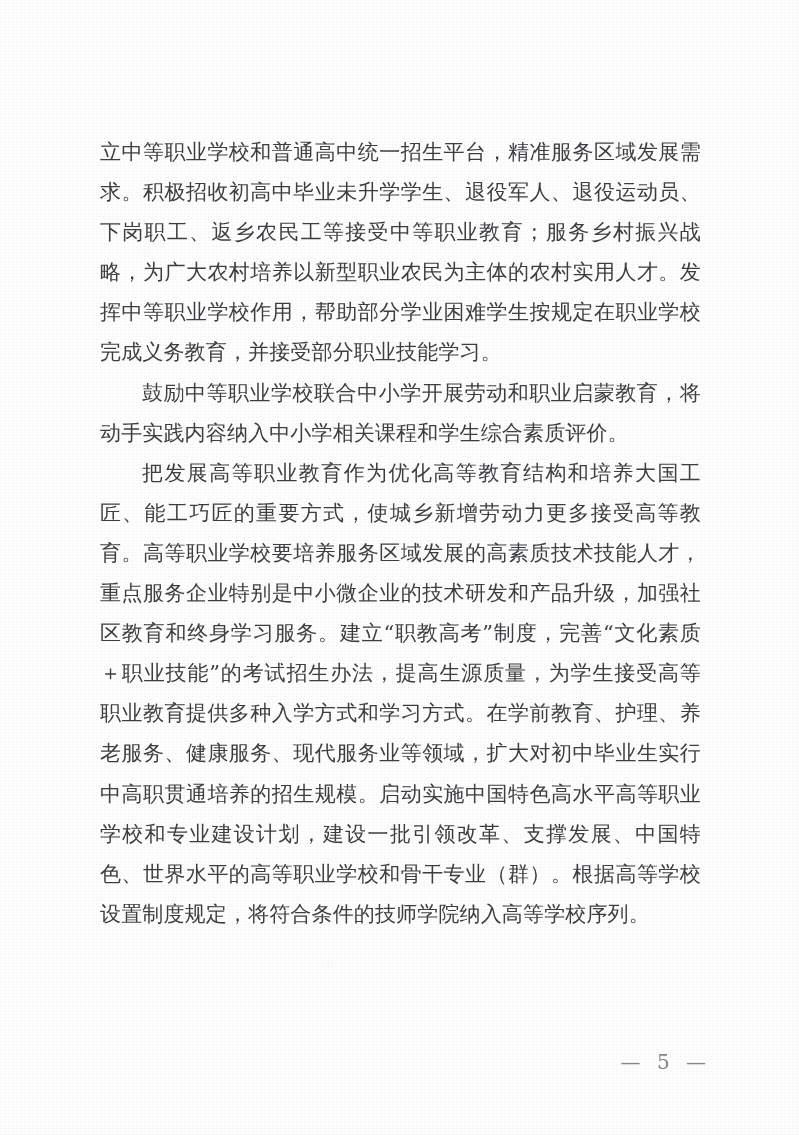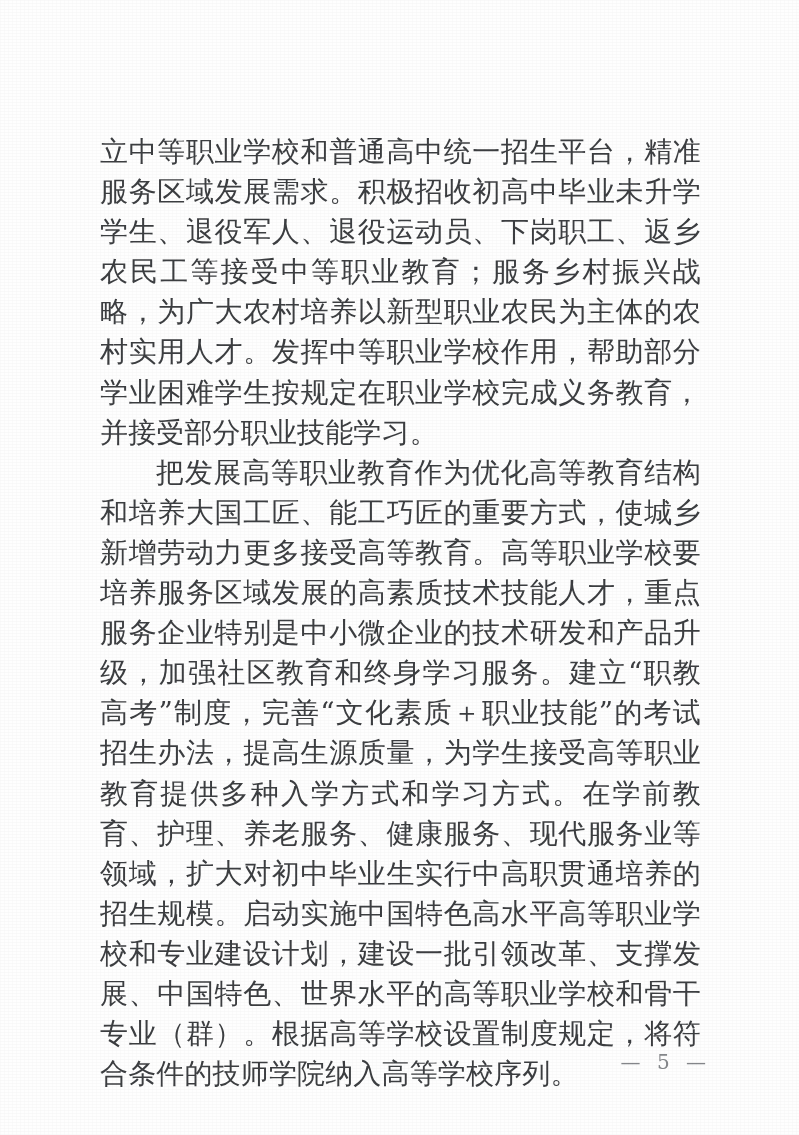--- a/index.html
+++ b/index.html
@@ -31,21 +31,21 @@
     position: absolute;
     left: 100px;
     top: 132px;
     width: 601px;
   }
 
   .para {
     margin: 0;
     padding: 0;
     font-family: "DejaVu Serif", "Liberation Serif", serif;
-    font-size: 28px;
+    font-size: 21px;
     line-height: 40.1px;
     color: #2e3033;
     text-align: justify;
     text-align-last: left;
     text-justify: inter-character;
     letter-spacing: 0.15px;
     word-break: break-all;
     -webkit-font-smoothing: antialiased;
     opacity: 0.93;
   }
@@ -89,20 +89,21 @@
 </style>
 </head>
 <body>
 
 <div id="page">
 
   <div id="doc-body">
 
     <p class="para">立中等职业学校和普通高中统一招生平台，精准服务区域发展需求。积极招收初高中毕业未升学学生、退役军人、退役运动员、下岗职工、返乡农民工等接受中等职业教育；服务乡村振兴战略，为广大农村培养以新型职业农民为主体的农村实用人才。发挥中等职业学校作用，帮助部分学业困难学生按规定在职业学校完成义务教育，并接受部分职业技能学习。</p>
 
+    <p class="para indent">鼓励中等职业学校联合中小学开展劳动和职业启蒙教育，将动手实践内容纳入中小学相关课程和学生综合素质评价。</p>
 
 
     <p class="para indent">把发展高等职业教育作为优化高等教育结构和培养大国工匠、能工巧匠的重要方式，使城乡新增劳动力更多接受高等教育。高等职业学校要培养服务区域发展的高素质技术技能人才，重点服务企业特别是中小微企业的技术研发和产品升级，加强社区教育和终身学习服务。建立“职教高考”制度，完善“文化素质＋职业技能”的考试招生办法，提高生源质量，为学生接受高等职业教育提供多种入学方式和学习方式。在学前教育、护理、养老服务、健康服务、现代服务业等领域，扩大对初中毕业生实行中高职贯通培养的招生规模。启动实施中国特色高水平高等职业学校和专业建设计划，建设一批引领改革、支撑发展、中国特色、世界水平的高等职业学校和骨干专业（群）。根据高等学校设置制度规定，将符合条件的技师学院纳入高等学校序列。</p>
 
   </div>
 
   <div id="page-number">— 5 —</div>
 
   <div id="grain"></div>
 </div>

